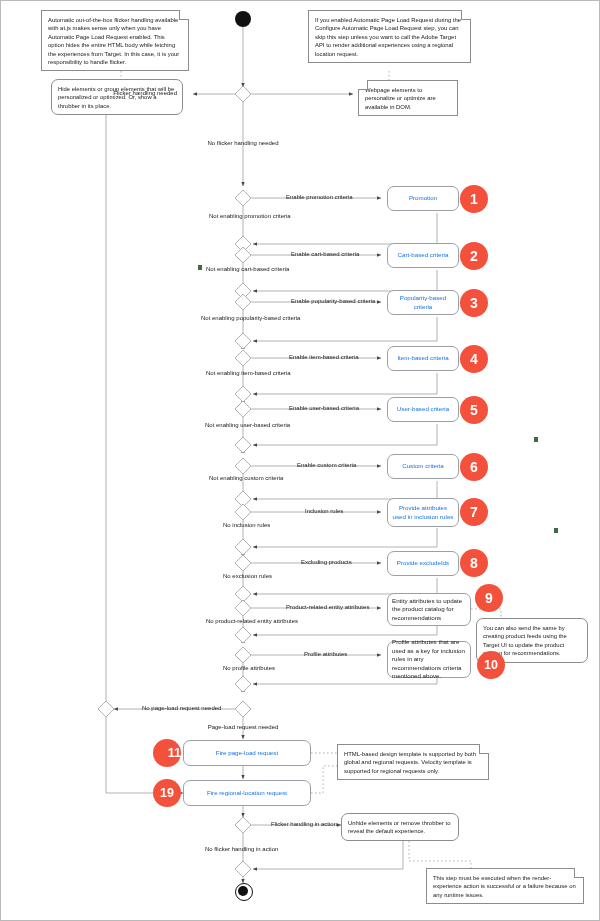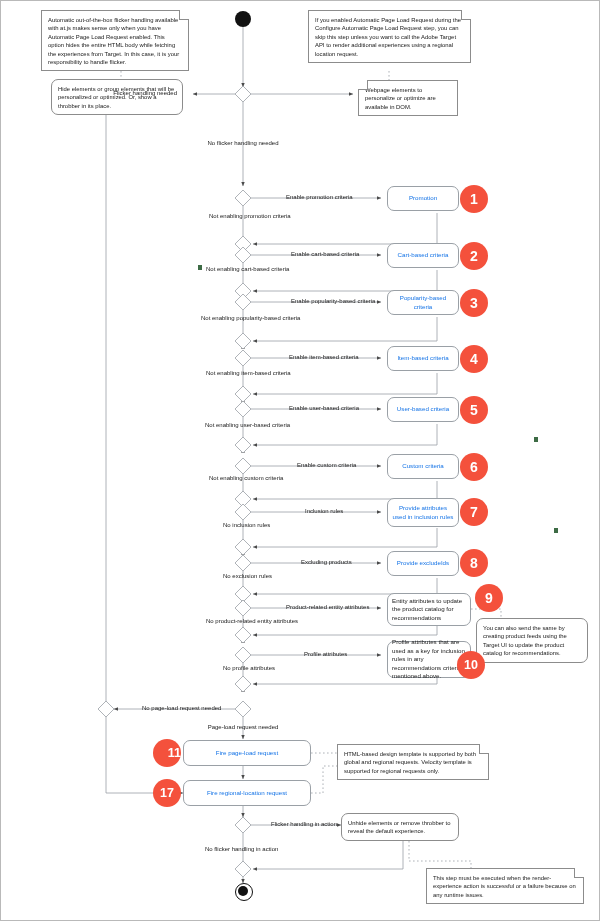--- a/index.html
+++ b/index.html
@@ -313,27 +313,27 @@
     </div>
   <div class="badge" style="left:459px;top:497px;">
       <span>7</span>
     </div>
   <div class="badge" style="left:459px;top:548px;">
       <span>8</span>
     </div>
   <div class="badge" style="left:474px;top:583px;">
       <span>9</span>
     </div>
-  <div class="badge" style="left:456px;top:650px;font-size:12.5px;text-align:center;">
+  <div class="badge" style="left:476px;top:650px;font-size:12.5px;text-align:center;">
       <span>10</span>
     </div>
   <div class="badge" style="left:152px;top:738px;font-size:12.5px;justify-content:flex-end;">
       <span>11</span>
     </div>
   <div class="badge" style="left:152px;top:778px;font-size:12.5px;">
-      <span>17</span>
+      <span>19</span>
     </div>
 
   <div class="gdot" style="left:197px;top:264px;"></div>
   <div class="gdot" style="left:533px;top:436px;"></div>
   <div class="gdot" style="left:553px;top:527px;"></div>
 
 </div>
 
 </body></html>

